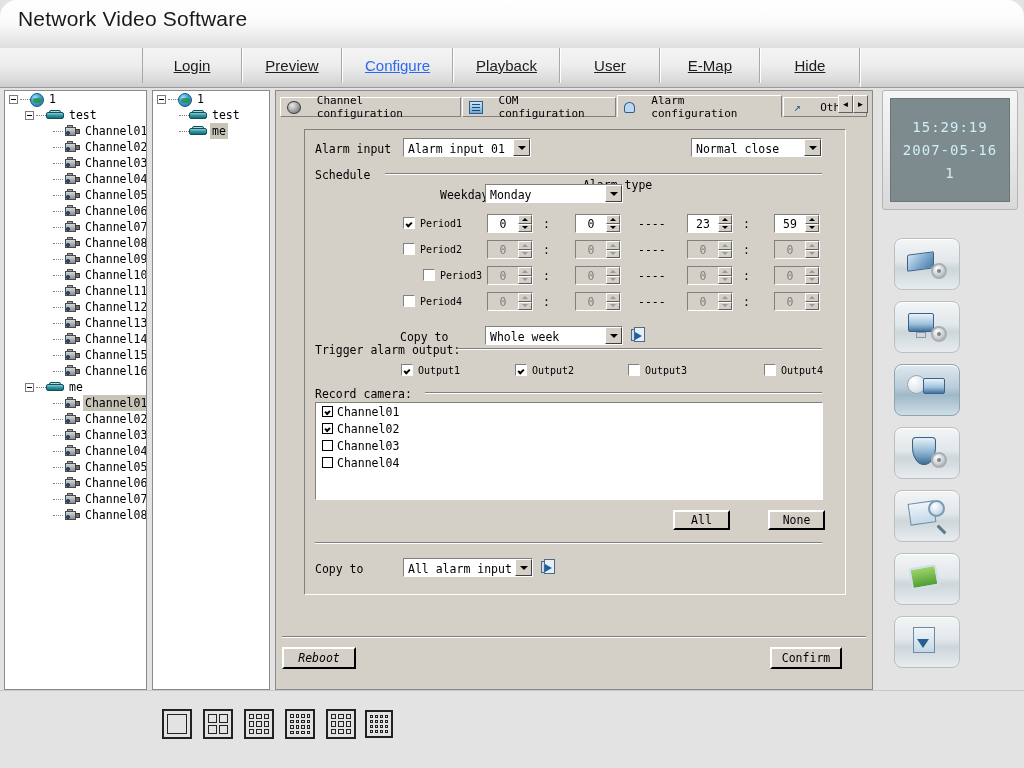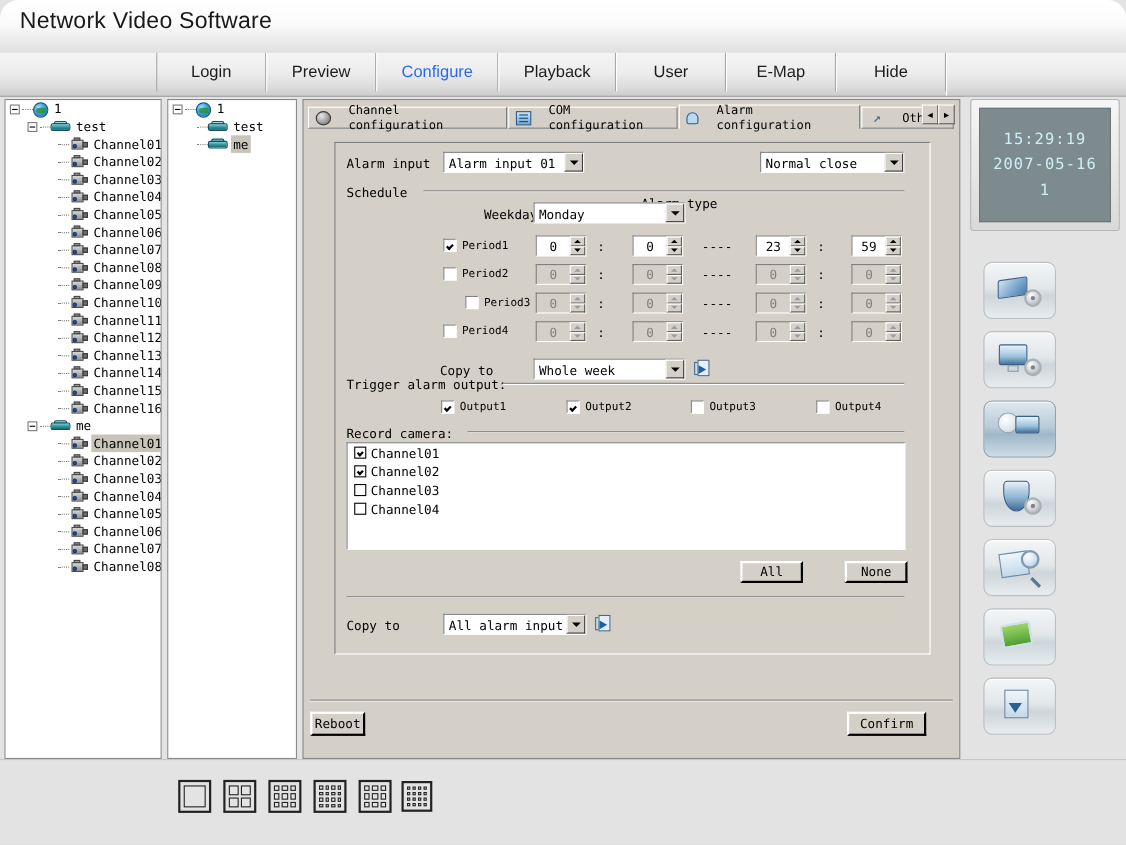--- a/index.html
+++ b/index.html
@@ -41,20 +41,21 @@
     position: relative;
     min-width: 100px;
     display: flex; align-items: center; justify-content: center;
     font-size: 15px; color: #1c1c1c;
     border-right: 1px solid #a8a8a8;
     border-left: 1px solid #ffffff;
     cursor: pointer;
     padding: 0 22px;
     box-sizing: border-box;
     height: 35px;
+    text-decoration: underline;
   }
   .menu-item:first-child { border-left: 1px solid #a8a8a8; }
   .menu-item.active { color: #2a6af0; }
   .menu-tail {
     width: 142px; height: 39px;
     border-left: 1px solid #ffffff;
     box-sizing: border-box;
   }
 
   
@@ -689,21 +690,21 @@
             <span class="t">Output1</span>
           </div>
           <div class="chk-row" style="left: 210px; top: 234px;">
             <span class="cb checked"></span>
             <span class="t">Output2</span>
           </div>
           <div class="chk-row" style="left: 323px; top: 234px;">
             <span class="cb"></span>
             <span class="t">Output3</span>
           </div>
-          <div class="chk-row" style="left: 437px; top: 234px; align-items: flex-end;">
+          <div class="chk-row" style="left: 459px; top: 234px; align-items: flex-end;">
             <span class="cb"></span>
             <span class="t">Output4</span>
           </div>
         </div>
 
       <div class="fm lbl-abs" style="left:10px; top:257px;">Record camera:</div>
       <div class="sepline" style="left:120px; top:262px; width:397px;"></div>
 
       <div class="listbox" style="left:10px; top:272px; width:508px; height:98px;" id="camlist">
           <div class="lb-item">
@@ -737,21 +738,21 @@
           </div>
       </div>
       <div class="copyicon" style="left:236px; top:429px;">
         <div class="sheet2"></div>
           <div class="sheet"></div>
           <div class="ar"></div>
       </div>
     </div>
 
     <div class="sepline" style="left:6px; top:545px; width:584px;"></div>
-    <div class="btn" style="left:6px; top:556px; width:50px; height:22px;">Reboot</div>
+    <div class="btn" style="left:6px; top:556px; width:74px; height:22px;font-style:italic;">Reboot</div>
     <div class="btn strong" style="left:494px; top:556px; width:72px; height:22px;">Confirm</div>
   </div>
 
   <div class="right-panel">
     <div class="clockbox">
       <div class="clock-inner">
         <div>15:29:19</div>
         <div>2007-05-16</div>
         <div>1</div>
       </div>

